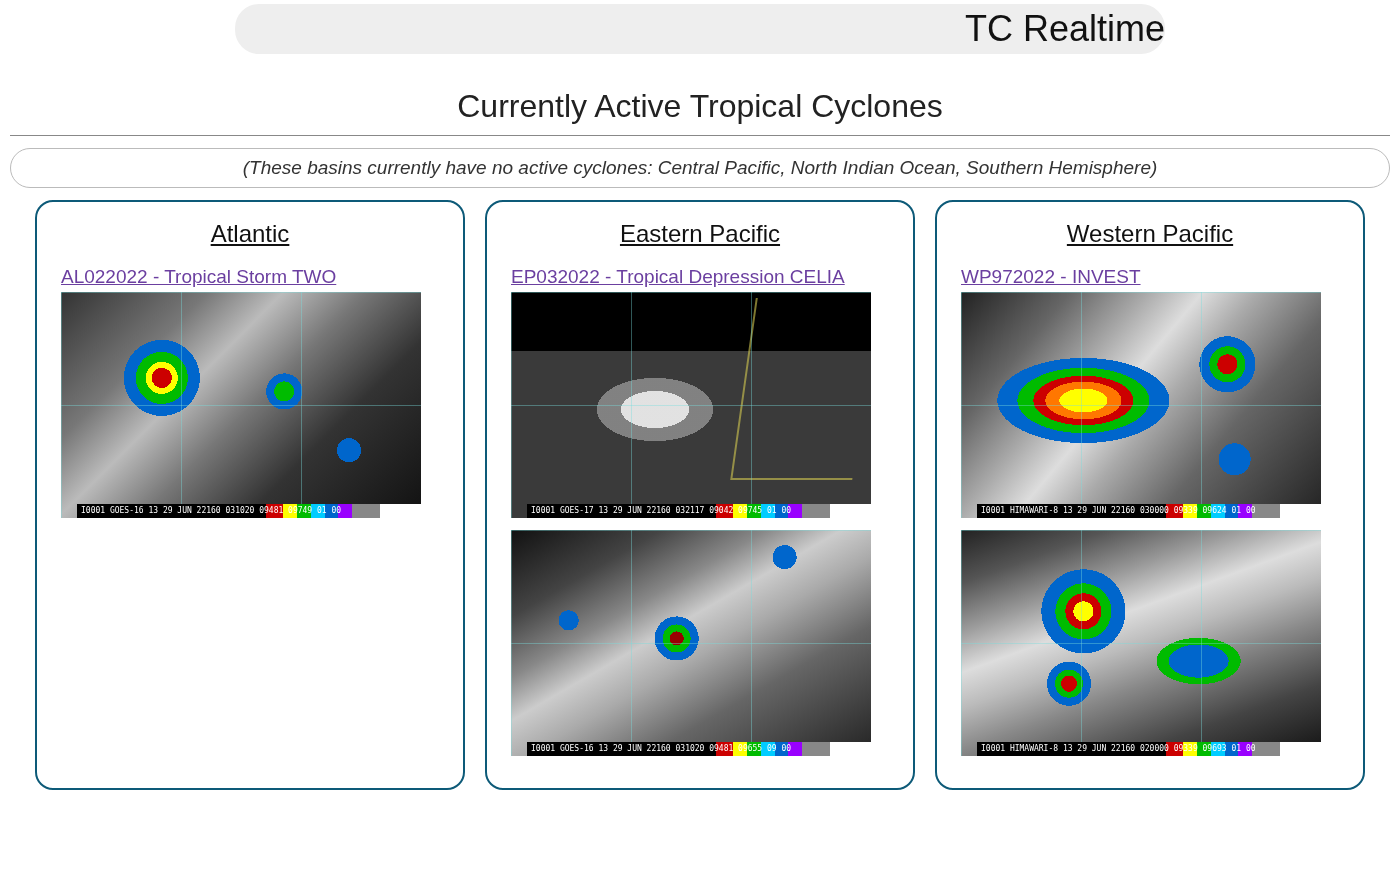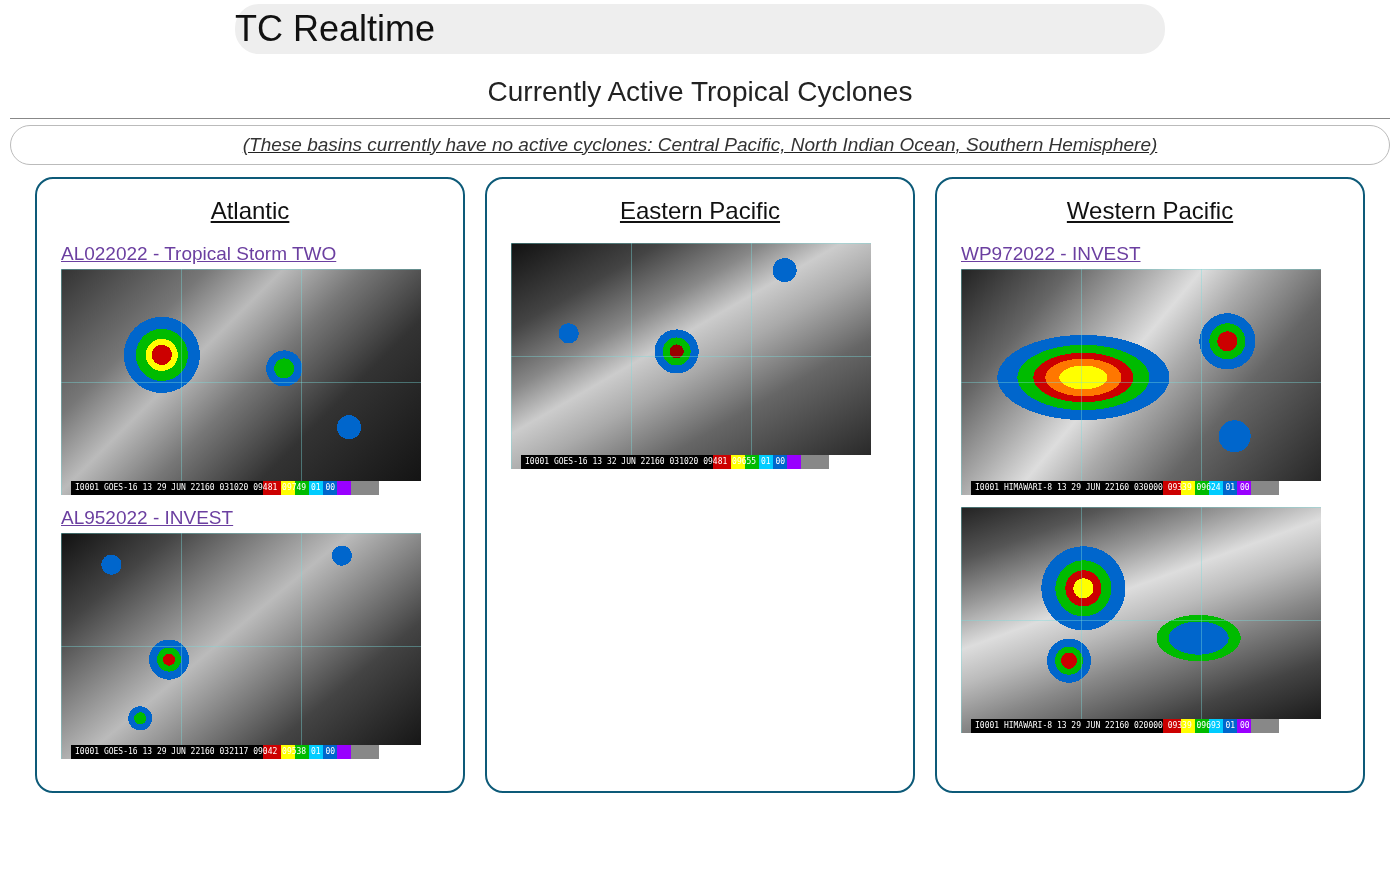--- a/index.html
+++ b/index.html
@@ -10,45 +10,44 @@
     body {
       font-family: "Segoe UI", Arial, sans-serif;
       background: #ffffff;
       width: 1400px;
       color: #222;
     }
     .title-bar {
       background: #eeeeee;
       border-radius: 24px;
       padding: 4px 0;
-      margin: 0 auto;
+      margin: 12px auto;
       width: 930px;
-      text-align: left;
+      text-align: right;
       margin-top: 4px;
     }
     .title-bar h1 {
       font-size: 36px;
       font-weight: 400;
       color: #111;
     }
     .subtitle {
       text-align: center;
-      font-size: 28px;
+      font-size: 32px;
       font-weight: 400;
       padding: 22px 0 10px 0;
       border-bottom: 1px solid #888;
       margin: 0 10px;
     }
     .inactive-note-wrap {
-      margin: 6px 10px 6px 10px;
+      margin: 12px 10px 6px 10px;
       border: 1px solid #bbb;
       border-radius: 24px;
       padding: 8px 16px;
       text-align: center;
-      text-decoration: underline;
     }
     .inactive-note {
       font-style: italic;
       font-size: 19px;
       color: #333;
     }
     .basins-row {
       display: flex;
       gap: 20px;
       padding: 6px 24px 16px 24px;
@@ -150,21 +149,21 @@
       position: absolute;
       inset: 0;
       background-image:
         linear-gradient(to right, rgba(120,220,220,0.4) 1px, transparent 1px),
         linear-gradient(to bottom, rgba(120,220,220,0.4) 1px, transparent 1px);
       background-size: 120px 113px;
       pointer-events: none;
     }
     .sat-img .footer-strip {
       position: absolute;
-      left: 10px; right: 0; bottom: 0;
+      left: 16px; right: 0; bottom: 0;
       height: 14px;
       background: linear-gradient(to right, #000 0 55%, #c00 55% 60%, #ff0 60% 64%, #0b0 64% 68%, #0cf 68% 72%, #06c 72% 76%, #90f 76% 80%, #888 80% 88%, #fff 88% 100%);
       color: #fff;
       font-size: 8px;
       line-height: 14px;
       font-family: monospace;
       padding-left: 4px;
     }
   </style>
 </head>
@@ -186,37 +185,37 @@
     <div class="basin-title">Atlantic</div>
 
     <div class="storm-block">
       <a class="storm-link visited" href="#">AL022022 - Tropical Storm TWO</a>
       <div class="sat-img sat-ir-active">
         <div class="grid"></div>
         <div class="footer-strip">I0001 GOES-16   13 29 JUN 22160 031020 09481 09749 01 00</div>
       </div>
     </div>
 
-    <div class="storm-block">
-      <a class="storm-link visited" href="#">AL952022 - INVEST</a>
-      <div class="sat-img sat-ir-scattered">
-        <div class="grid"></div>
-        <div class="footer-strip">I0001 GOES-16   13 29 JUN 22160 032117 09042 09538 01 00</div>
-      </div>
-    </div>
   </div>
 
   <div class="basin-card">
     <div class="basin-title">Eastern Pacific</div>
 
+    <div class="storm-block">
+      <a class="storm-link visited" href="#">EP032022 - Tropical Depression CELIA</a>
+      <div class="sat-img sat-vis-quiet">
+        <div class="grid"></div>
+        <div class="footer-strip">I0001 GOES-17   13 29 JUN 22160 032117 09042 09745 01 00</div>
+      </div>
+    </div>
 
     <div class="storm-block">
       <div class="sat-img sat-ir-center">
         <div class="grid"></div>
-        <div class="footer-strip">I0001 GOES-16   13 32 JUN 22160 031020 09481 09655 01 00</div>
+        <div class="footer-strip">I0001 GOES-16   13 29 JUN 22160 031020 09481 09655 09 00</div>
       </div>
     </div>
   </div>
 
   <div class="basin-card">
     <div class="basin-title">Western Pacific</div>
 
     <div class="storm-block">
       <a class="storm-link visited" href="#">WP972022 - INVEST</a>
       <div class="sat-img sat-ir-intense">

